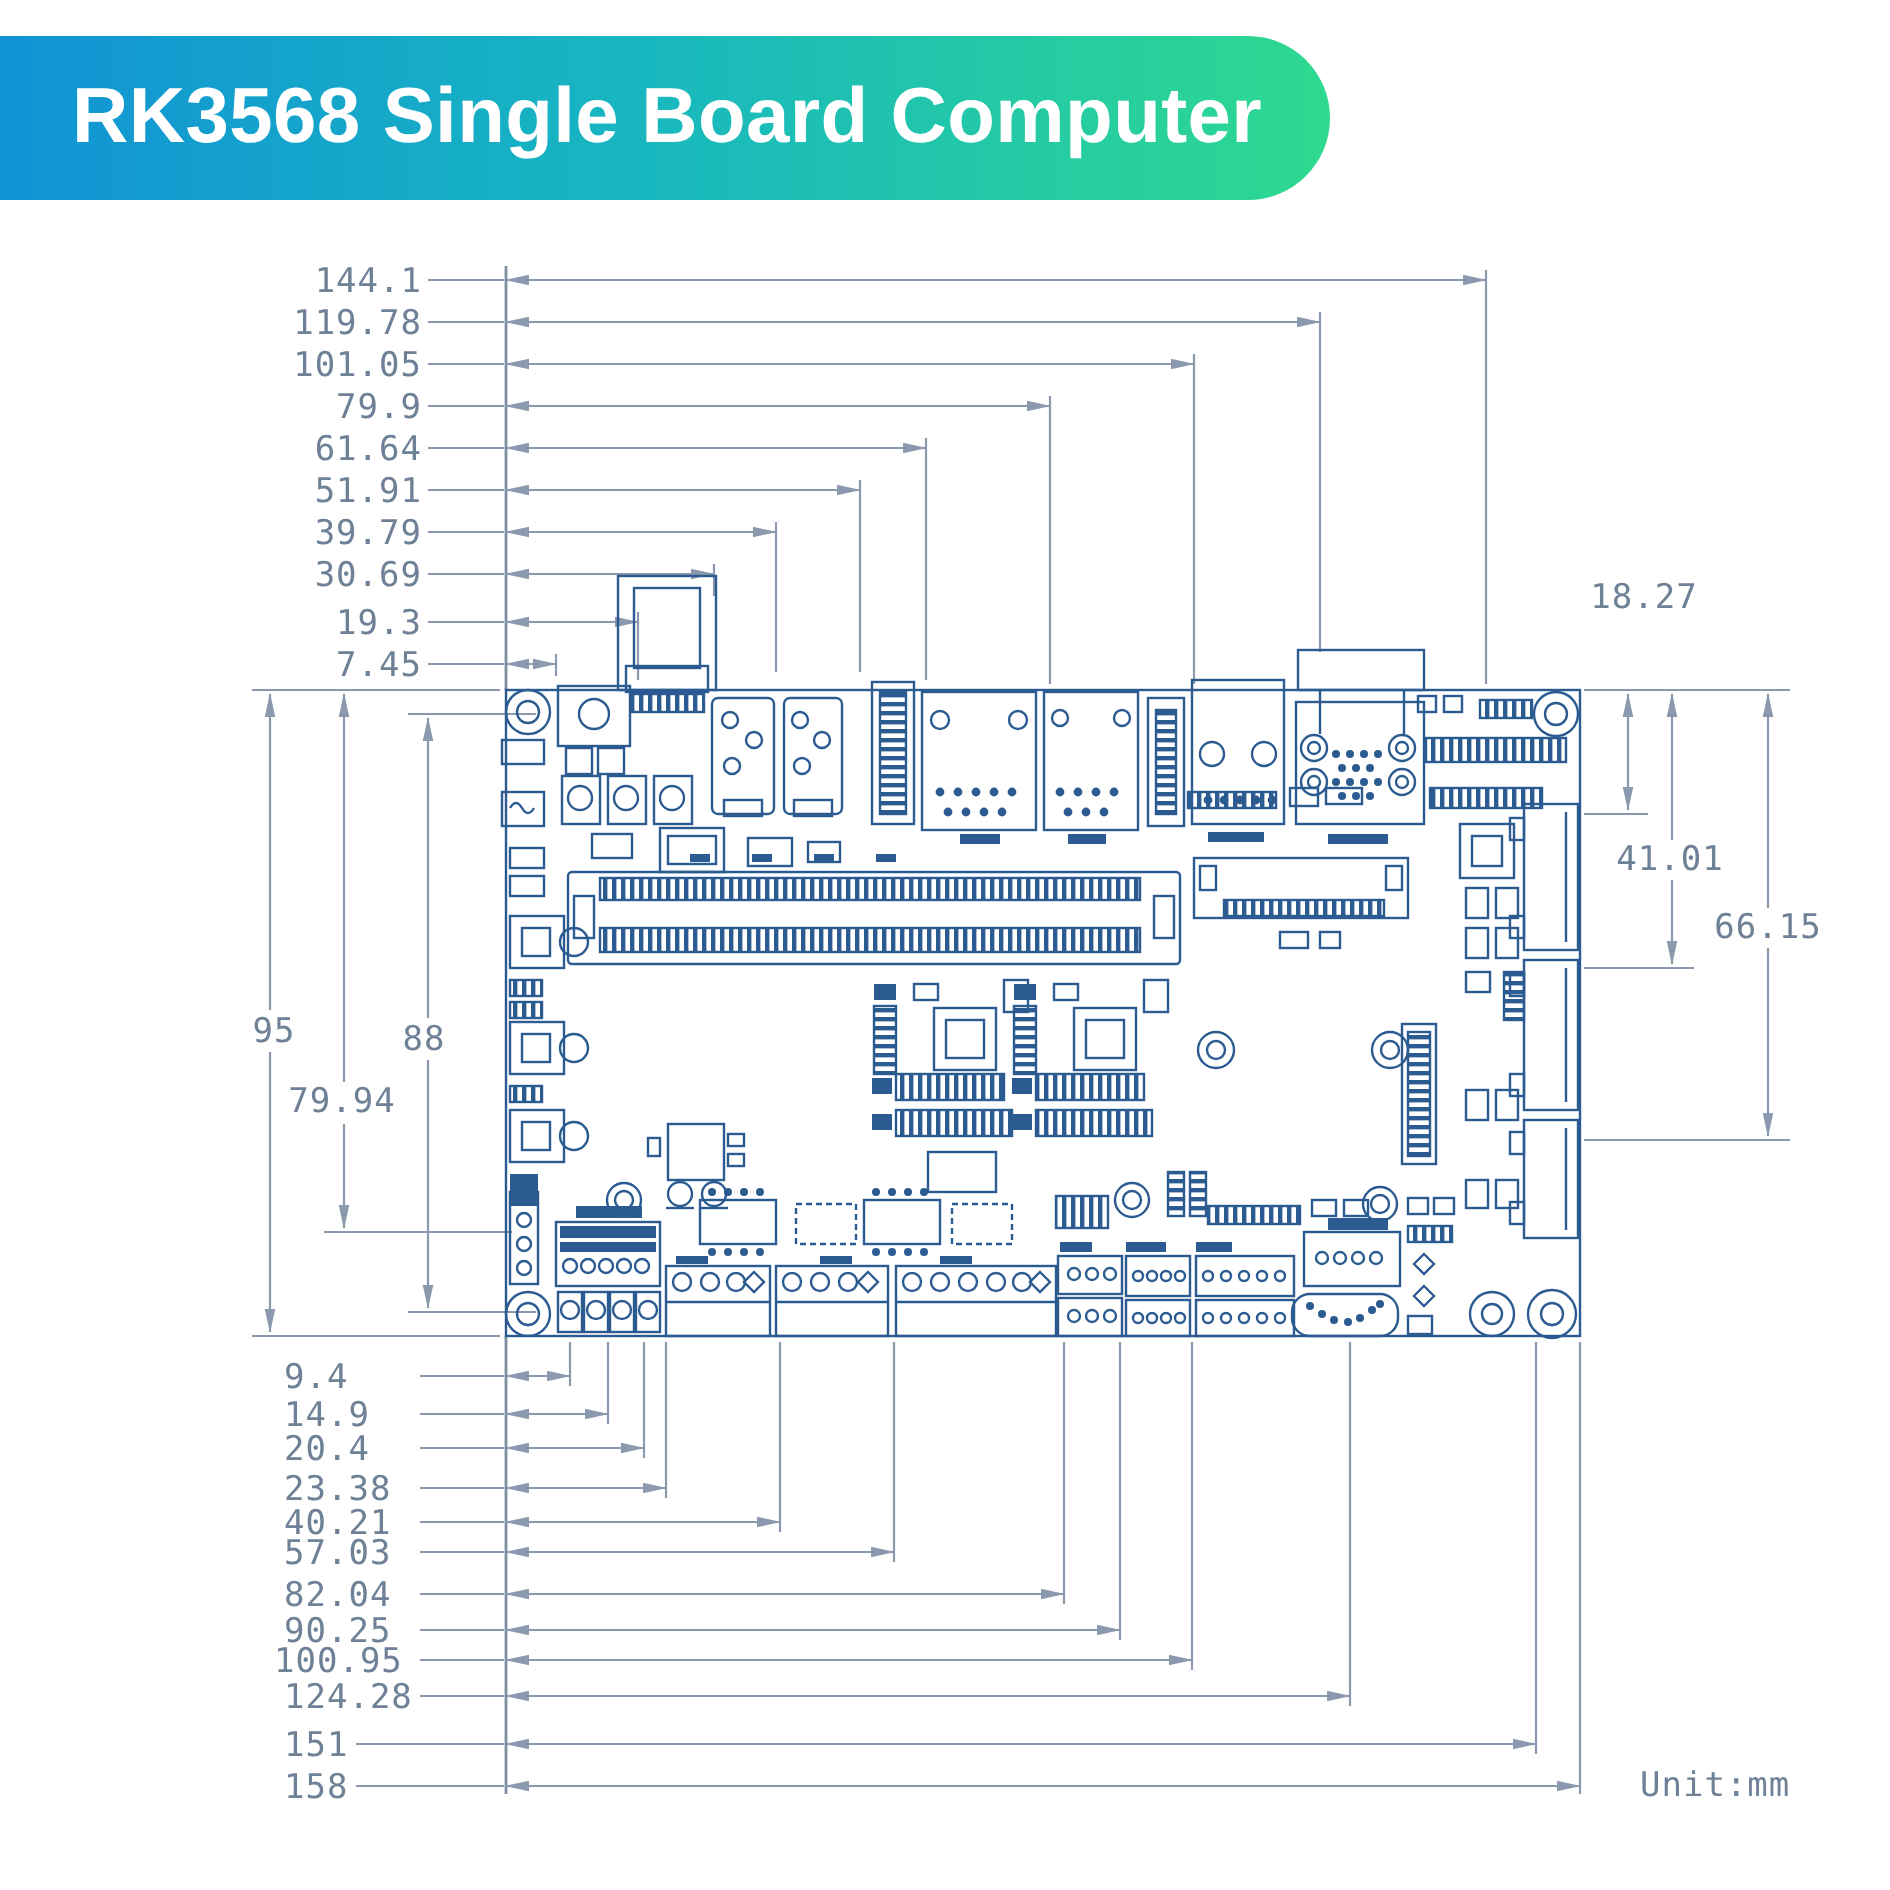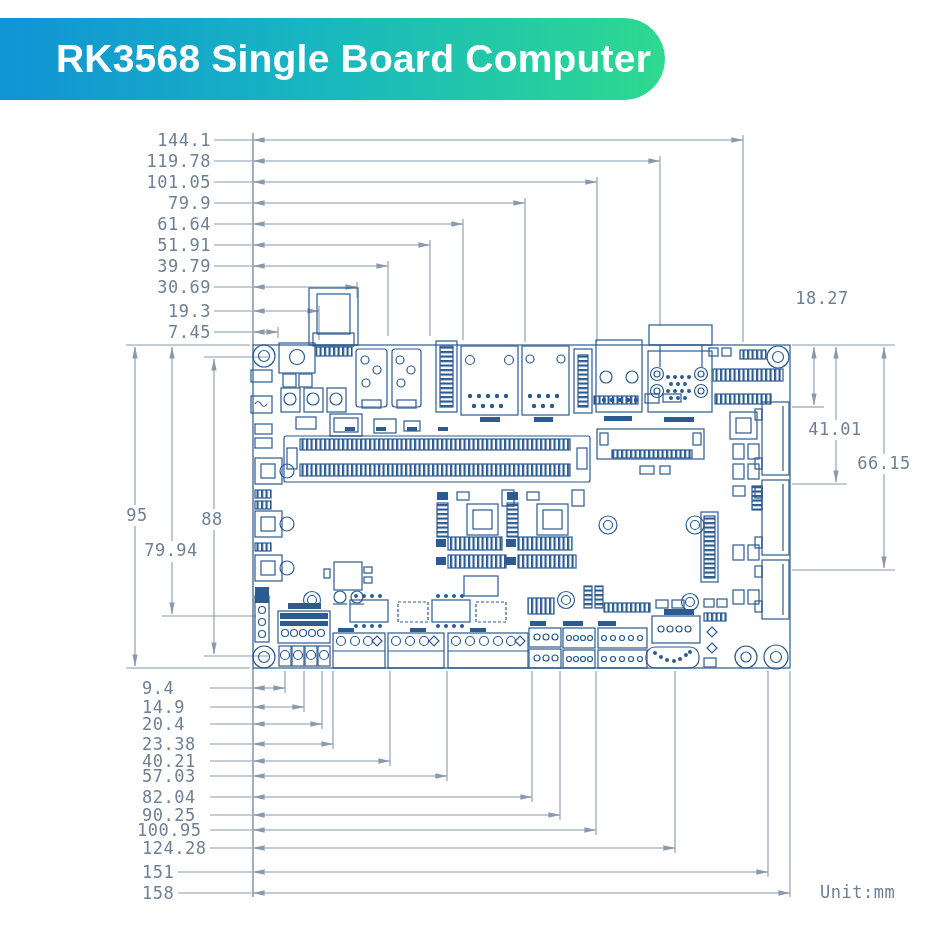--- a/index.html
+++ b/index.html
@@ -1,19 +1,19 @@
 <!DOCTYPE html>
 <html><head>
 <meta charset="utf-8">
 <style>
   html,body{margin:0;padding:0;background:#fff;}
   .page{position:relative;width:945px;height:945px;background:#fff;overflow:hidden;font-family:"Liberation Sans",sans-serif;}
   .banner{position:absolute;left:0;top:18px;width:665px;height:82px;border-radius:0 41px 41px 0;
           background:linear-gradient(90deg,#1193d5 0%,#18b7c0 48%,#2ed98f 100%);
-          display:flex;align-items:center;padding-left:56px;box-sizing:border-box;}
+          display:flex;align-items:center;padding-left:36px;box-sizing:border-box;}
   .banner span{color:#ffffff;font-weight:700;font-size:39px;white-space:nowrap;letter-spacing:0.2px;}
   svg{position:absolute;left:0;top:0;}
   .dimtext{font-family:"DejaVu Sans Mono",monospace;font-size:17px;fill:#6f8196;letter-spacing:0.5px;}
   .dims line{stroke:#8a99ad;stroke-width:1.1;}
   .dims .ref{stroke:#7d8da2;stroke-width:1.4;}
   .pcb rect,.pcb circle,.pcb path,.pcb line{stroke:#2b5b90;stroke-width:1.2;fill:none;}
   .pcb .f{fill:#2b5b90;stroke:none;}
   .pcb .hz{fill:url(#hz);stroke:#2b5b90;}
   .pcb .vz{fill:url(#vz);stroke:#2b5b90;}
   .pcb .dot{fill:#2b5b90;stroke:none;}

